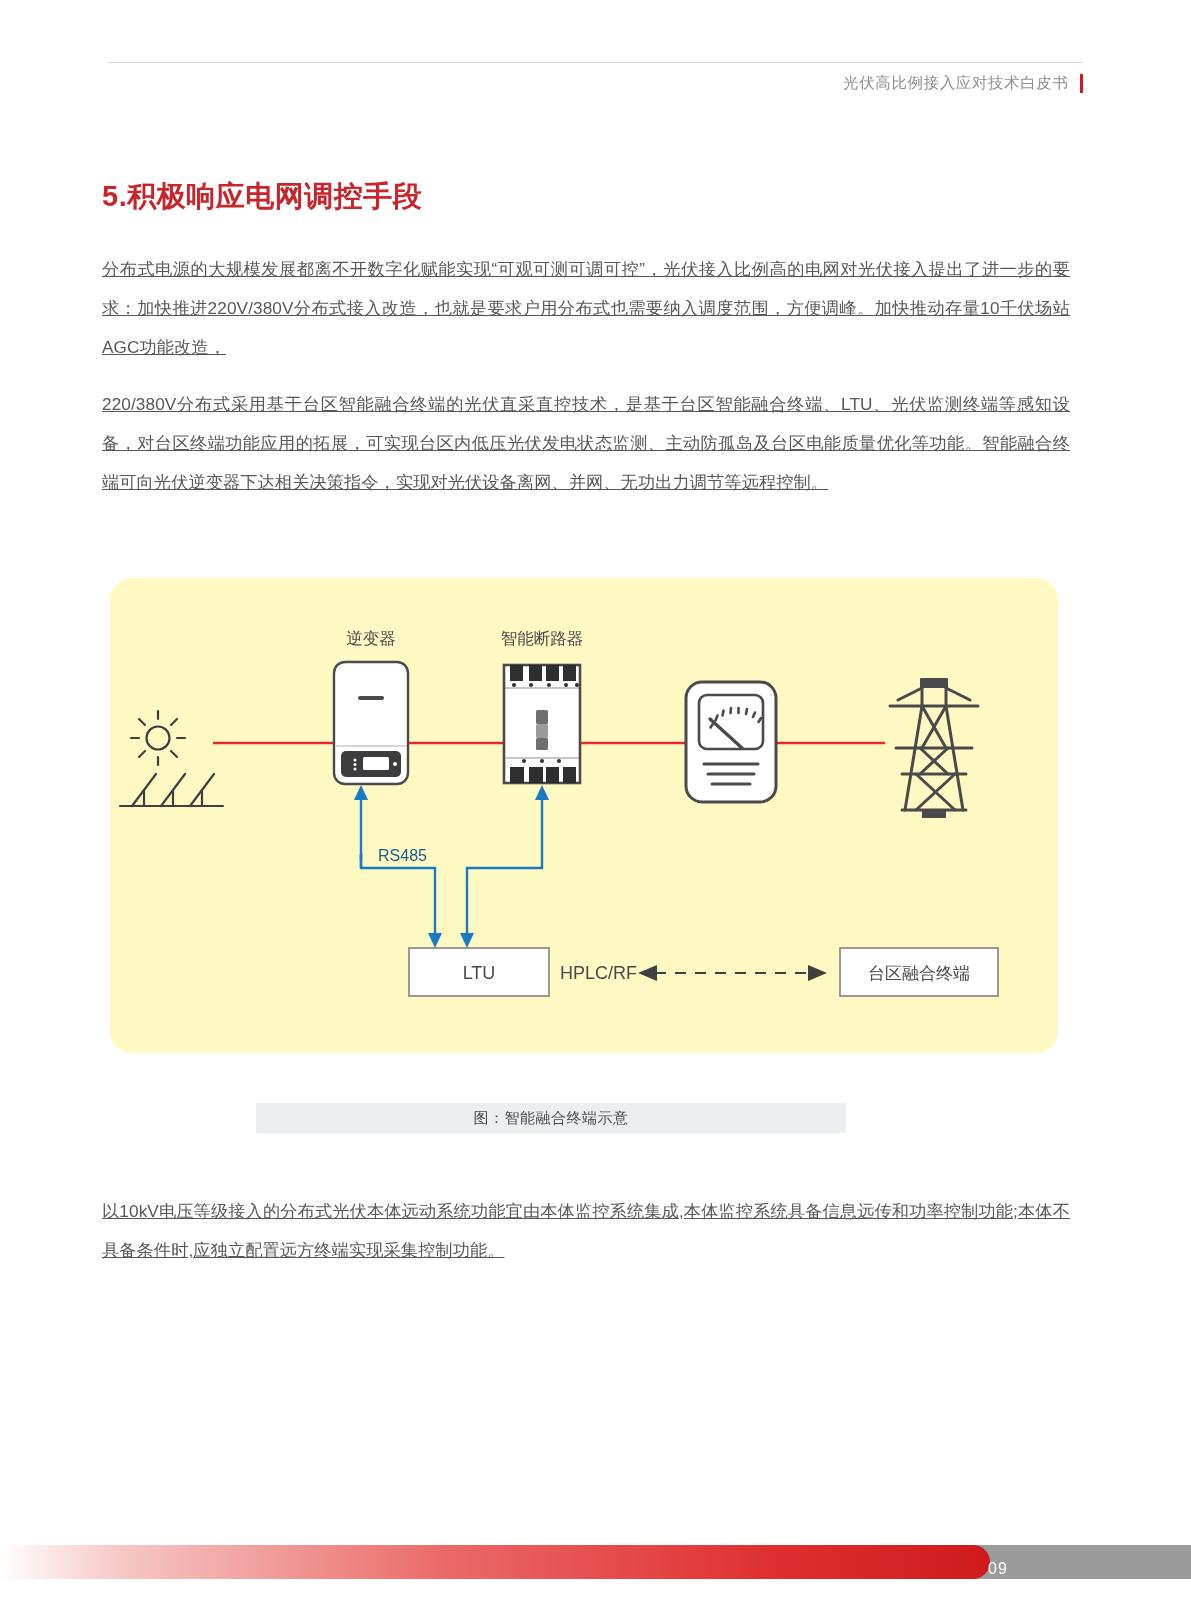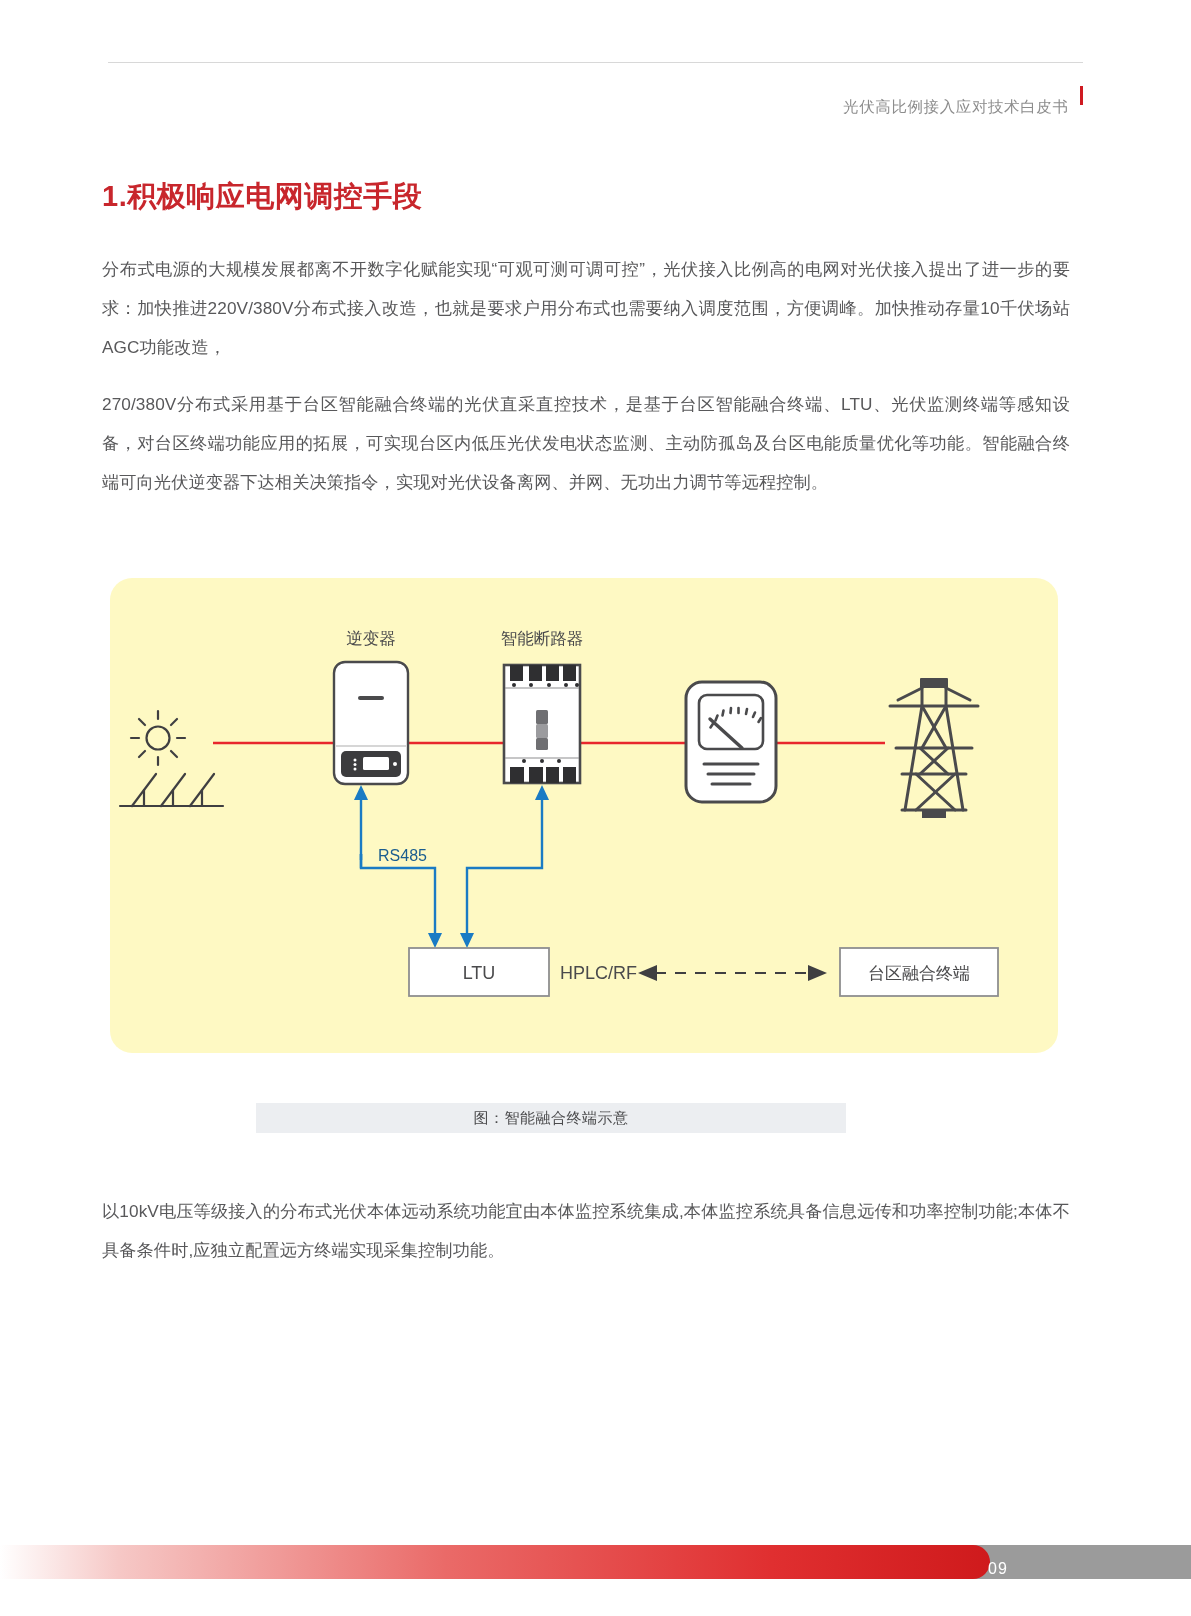--- a/index.html
+++ b/index.html
@@ -30,21 +30,20 @@
     top: 73px;
     display: flex;
     align-items: center;
     gap: 11px;
   }
   .header-title {
     font-size: 15.5px;
     color: #8d8d8d;
     letter-spacing: 0.6px;
     white-space: nowrap;
-    margin-top: 24px;
   }
   .header-accent {
     width: 3.5px;
     height: 19px;
     background: #cf1a21;
   }
 
   
   .section-title {
     position: absolute;
@@ -59,20 +58,21 @@
   
   .para {
     position: absolute;
     left: 102px;
     width: 968px;
     font-size: 17.2px;
     line-height: 39px;
     color: #58585a;
     text-align: justify;
     letter-spacing: 0.1px;
+    text-decoration: underline;
   }
   .para-1 { top: 250px; }
   .para-2 { top: 385px; }
   .para-3 { top: 1192px; }
 
   
   .figure-panel {
     position: absolute;
     left: 110px;
     top: 578px;
@@ -140,24 +140,24 @@
 </style>
 </head>
 <body>
 
 <div class="header-rule"></div>
 <div class="header-title-wrap">
   <div class="header-title">光伏高比例接入应对技术白皮书</div>
   <div class="header-accent"></div>
 </div>
 
-<div class="section-title">1.积极响应电网调控手段</div>
+<div class="section-title">5.积极响应电网调控手段</div>
 
 <div class="para para-1">分布式电源的大规模发展都离不开数字化赋能实现“可观可测可调可控”，光伏接入比例高的电网对光伏接入提出了进一步的要求：加快推进220V/380V分布式接入改造，也就是要求户用分布式也需要纳入调度范围，方便调峰。加快推动存量10千伏场站AGC功能改造，</div>
-<div class="para para-2">270/380V分布式采用基于台区智能融合终端的光伏直采直控技术，是基于台区智能融合终端、LTU、光伏监测终端等感知设备，对台区终端功能应用的拓展，可实现台区内低压光伏发电状态监测、主动防孤岛及台区电能质量优化等功能。智能融合终端可向光伏逆变器下达相关决策指令，实现对光伏设备离网、并网、无功出力调节等远程控制。</div>
+<div class="para para-2">220/380V分布式采用基于台区智能融合终端的光伏直采直控技术，是基于台区智能融合终端、LTU、光伏监测终端等感知设备，对台区终端功能应用的拓展，可实现台区内低压光伏发电状态监测、主动防孤岛及台区电能质量优化等功能。智能融合终端可向光伏逆变器下达相关决策指令，实现对光伏设备离网、并网、无功出力调节等远程控制。</div>
 <div class="para para-3">以10kV电压等级接入的分布式光伏本体远动系统功能宜由本体监控系统集成,本体监控系统具备信息远传和功率控制功能;本体不具备条件时,应独立配置远方终端实现采集控制功能。</div>
 
 <div class="figure-panel">
   <svg class="figure-svg" width="948" height="475" viewBox="0 0 948 475" xmlns="http://www.w3.org/2000/svg">
 
     <g stroke="#e8272c" stroke-width="2.4" fill="none">
       <line x1="103" y1="165" x2="223" y2="165"></line>
       <line x1="297" y1="165" x2="393" y2="165"></line>
       <line x1="470" y1="165" x2="575" y2="165"></line>
       <line x1="666" y1="165" x2="775" y2="165"></line>

